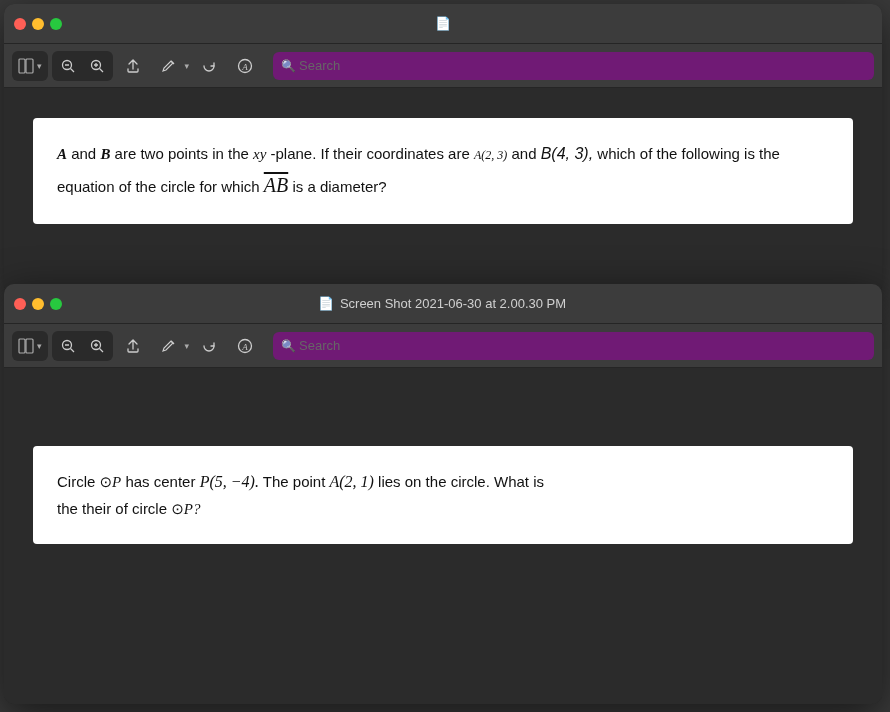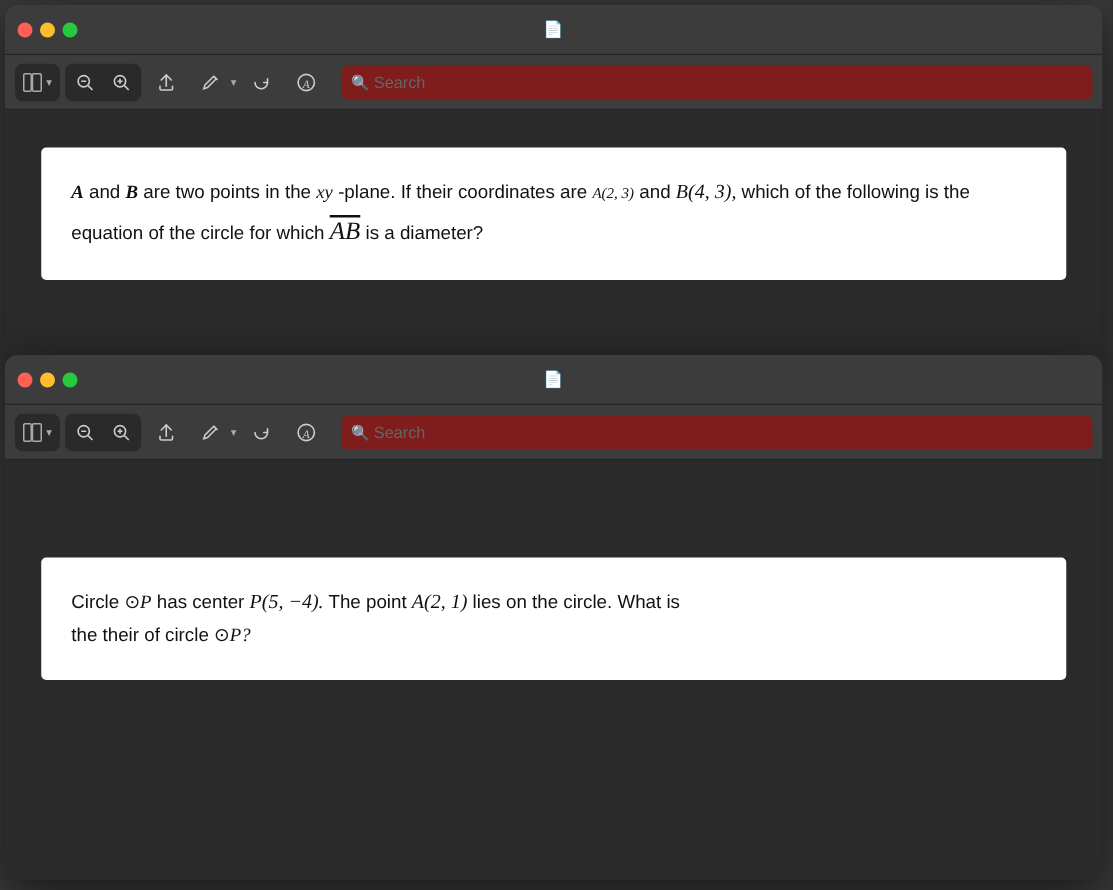--- a/index.html
+++ b/index.html
@@ -148,21 +148,21 @@
       top: 50%;
       transform: translateY(-50%);
       color: #888;
       font-size: 12px;
       pointer-events: none;
     }
 
     .search-wrapper input {
       width: 100%;
       height: 28px;
-      background: #7f1d1d;
+      background: #701a75;
       border: none;
       border-radius: 6px;
       padding: 0 8px 0 26px;
       color: #ccc;
       font-size: 13px;
       outline: none;
     }
 
     .search-wrapper input::placeholder { color: #666; }
 
@@ -292,39 +292,40 @@
     <div class="question-card">
       <p>
         <span style="font-weight:bold; font-style:italic; font-family:'Times New Roman',serif;">A</span>
         <span> and </span>
         <span style="font-weight:bold; font-style:italic; font-family:'Times New Roman',serif;">B</span>
         <span> are two points in the </span>
         <span style="font-style:italic; font-family:'Times New Roman',serif;text-align:right;">xy</span>
         <span>-plane. If their coordinates are </span>
         <span style="font-family:'Times New Roman',serif; font-style:italic;font-size:12px;"><i>A</i>(2, 3)</span>
         <span> and </span>
-        <span style="font-family:Liberation Serif, serif; font-style:italic;font-size:16px;"><i>B</i>(4, 3),</span>
+        <span style="font-family:Liberation Sans, sans-serif; font-style:italic;font-size:16px;"><i>B</i>(4, 3),</span>
         <span> which of the following is the equation of the circle for which </span>
         <span style="text-decoration:overline; font-family:'Times New Roman',serif; font-style:italic;font-size:20px;">AB</span>
         <span> is a diameter?</span>
       </p>
     </div>
   </div>
 </div>
 
 <div class="window window-2">
 
   <div class="titlebar">
     <div class="traffic-lights">
       <div class="traffic-light tl-close"></div>
       <div class="traffic-light tl-minimize"></div>
       <div class="traffic-light tl-maximize"></div>
     </div>
     <div class="titlebar-title">
       <span class="doc-icon">📄</span>
+      <span>Screen Shot 2021-06-30 at 2.00.30 PM</span>
     </div>
   </div>
 
   <div class="toolbar">
 
     <button class="dropdown-btn">
       <svg class="icon-svg" viewBox="0 0 16 16" fill="none">
         <rect x="1" y="1" width="6" height="14" rx="1" stroke="#aaa" stroke-width="1.2"></rect>
         <rect x="8" y="1" width="7" height="14" rx="1" stroke="#aaa" stroke-width="1.2"></rect>
       </svg>

